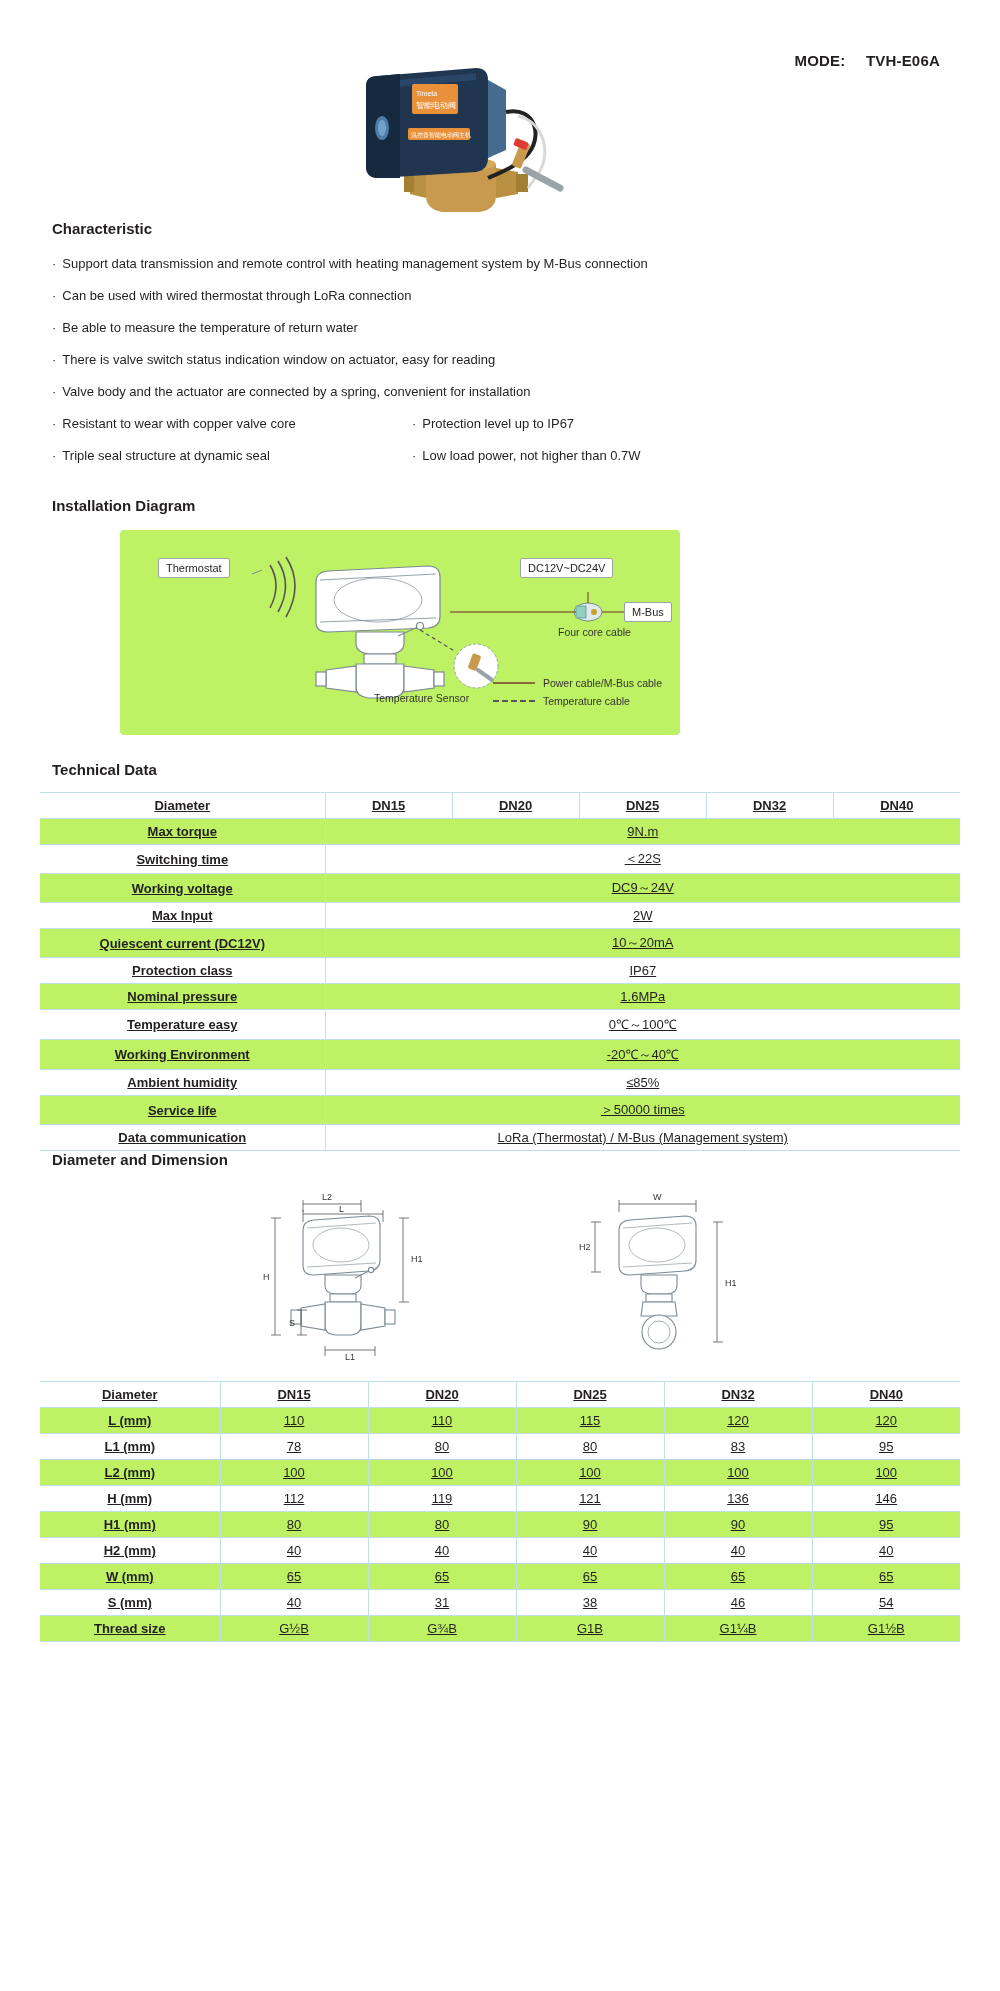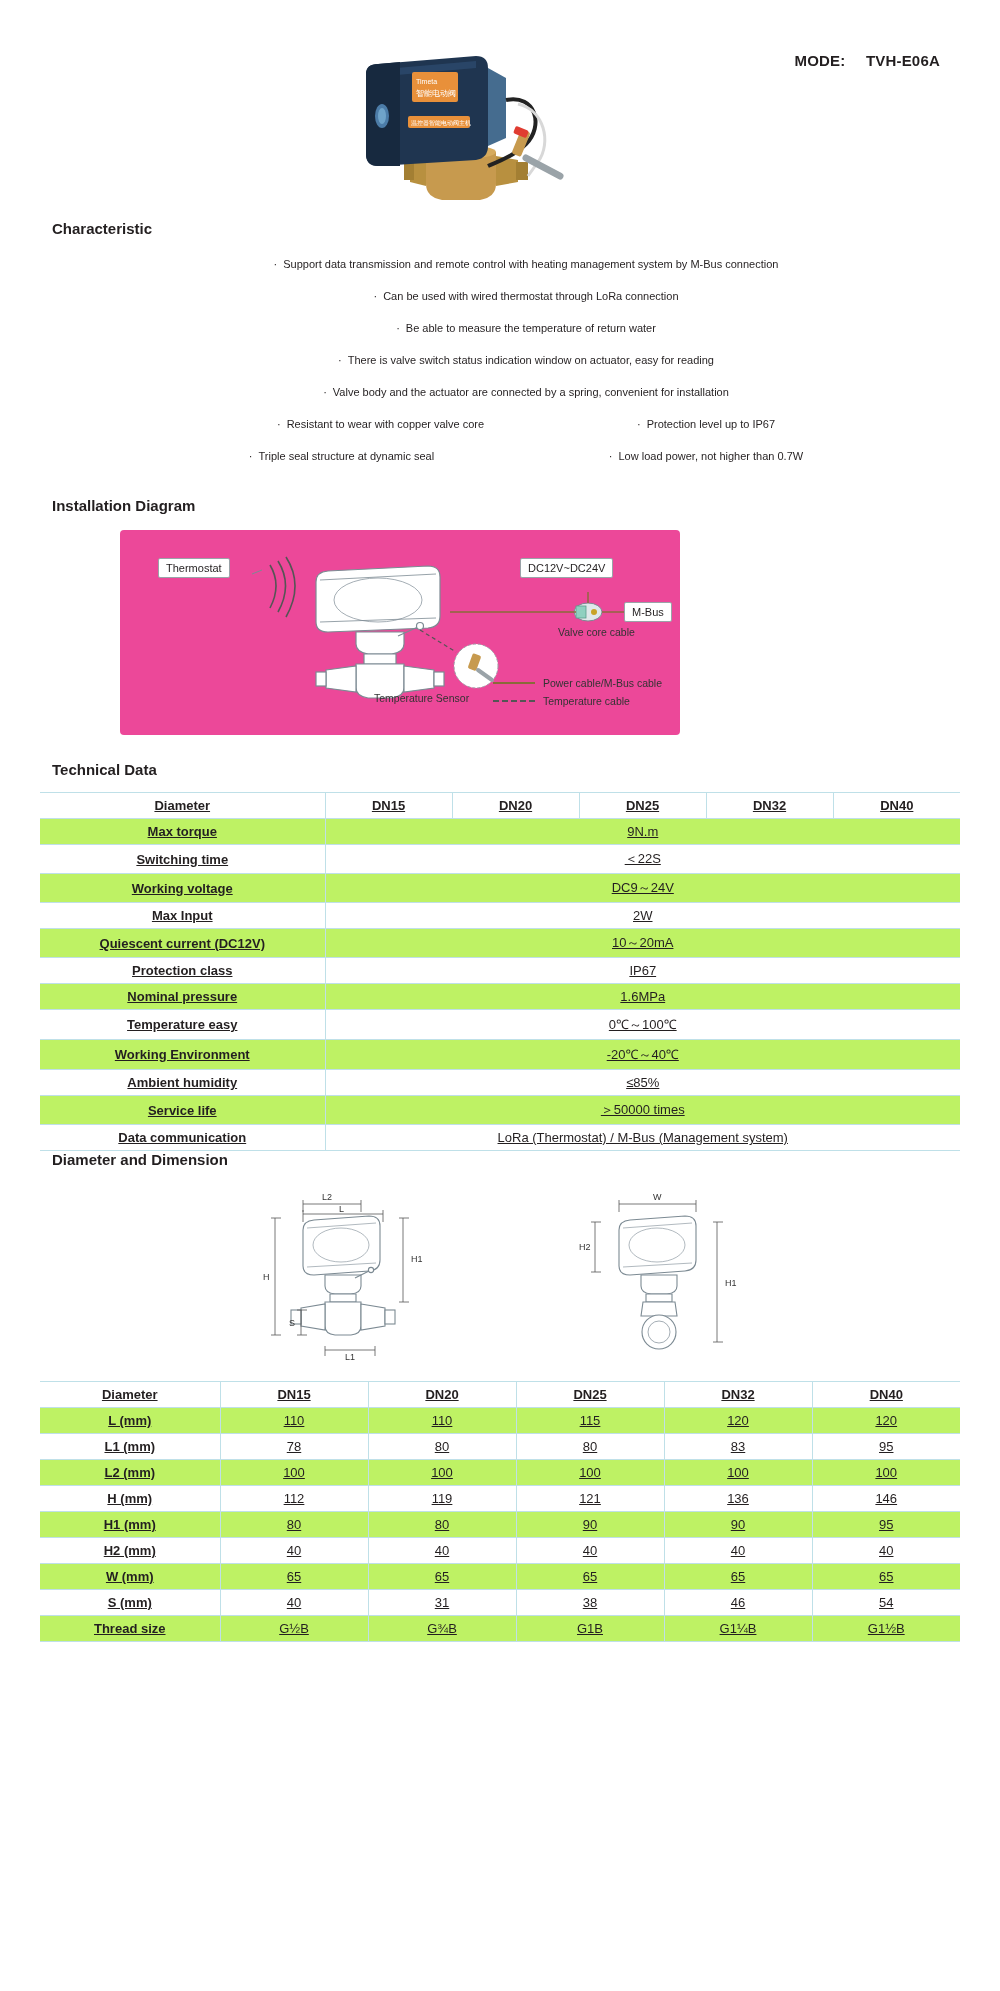--- a/index.html
+++ b/index.html
@@ -26,51 +26,50 @@
 
   
   .hero {
     width: 100%;
     height: 190px;
     position: relative;
     margin-top: 30px;
   }
   .hero-wrap {
     position: absolute;
-    left: 330px; top: 4px;
+    left: 330px; top: 16px;
     width: 250px; height: 185px;
   }
 
   
   .sec-title {
     font-size: 15px;
     font-weight: bold;
     margin: 0 0 14px 52px;
   }
 
   
   .char-list { margin: 0 0 0 52px; }
   .char-row {
     display: flex;
-    font-size: 11px;
+    font-size: 13px;
     line-height: 26px;
     margin-bottom: 6px;
-    justify-content: center;
   }
   .char-row .cell { flex: 0 0 auto; }
   .char-row .cell.left { width: 360px; }
   .char-item { white-space: nowrap; }
   .dotmark { margin-right: 6px; }
 
   
   .diagram-box {
     margin: 16px 0 0 120px;
     width: 560px;
     height: 205px;
-    background: #ec4899;
+    background: #bef264;
     border-radius: 4px;
     position: relative;
   }
   .lbl-box {
     position: absolute;
     border: 1px solid #9aa3a8;
     background: #ffffff;
     font-size: 11px;
     padding: 3px 7px;
     border-radius: 2px;
@@ -269,21 +268,21 @@
         <rect x="350" y="124" width="9" height="16" rx="2" fill="#c79a4e" transform="rotate(20 354 132)"></rect>
         <path d="M358 140 L372 150" stroke="#9aa3a8" stroke-width="4" stroke-linecap="round"></path>
       </g>
 
       <path d="M132 44 L142 40" stroke="#7c8a93" stroke-width="1" fill="none"></path>
     </svg>
 
     <div class="lbl-box" style="left:38px; top:28px;">Thermostat</div>
     <div class="lbl-box" style="left:400px; top:28px;">DC12V~DC24V</div>
     <div class="lbl-box" style="left:504px; top:72px;">M-Bus</div>
-    <div class="plain-lbl" style="left:438px; top:96px;">Valve core cable</div>
+    <div class="plain-lbl" style="left:438px; top:96px;">Four core cable</div>
     <div class="plain-lbl" style="left:254px; top:162px;">Temperature Sensor</div>
 
     <div class="legend">
       <div>
         <span class="swatch-solid"></span>
         <span>Power cable/M-Bus cable</span>
       </div>
       <div>
         <span class="swatch-dash"></span>
         <span>Temperature cable</span>

